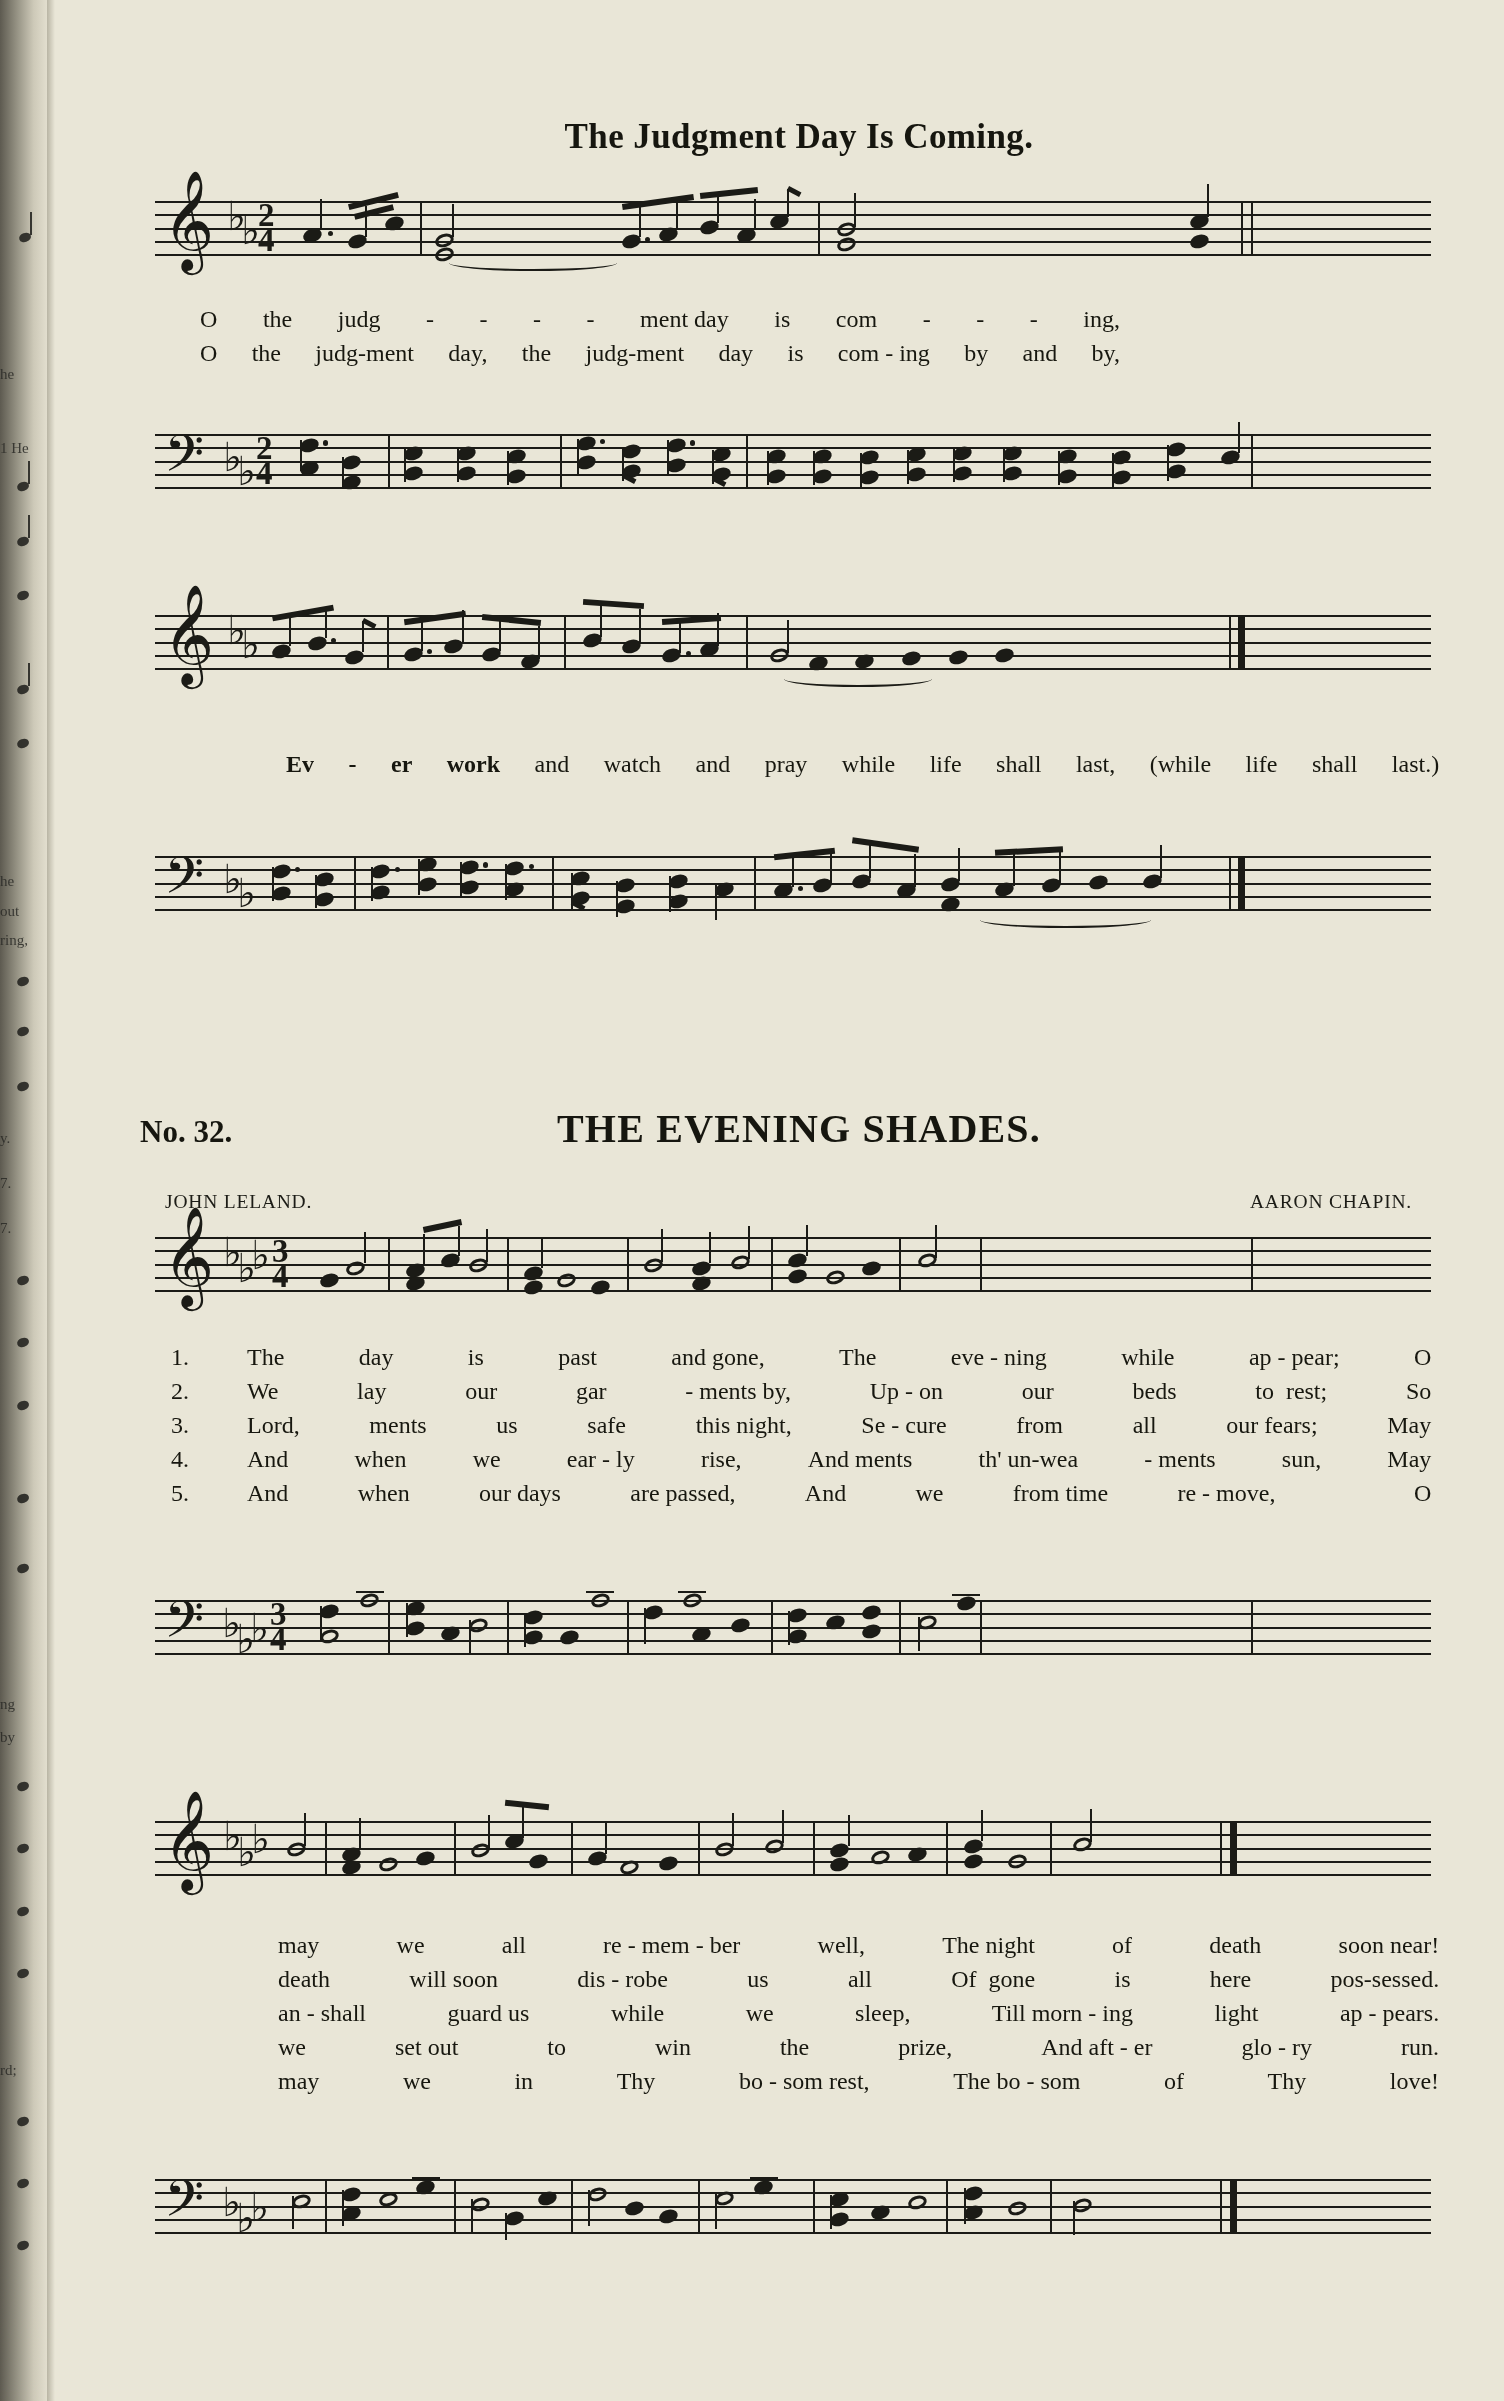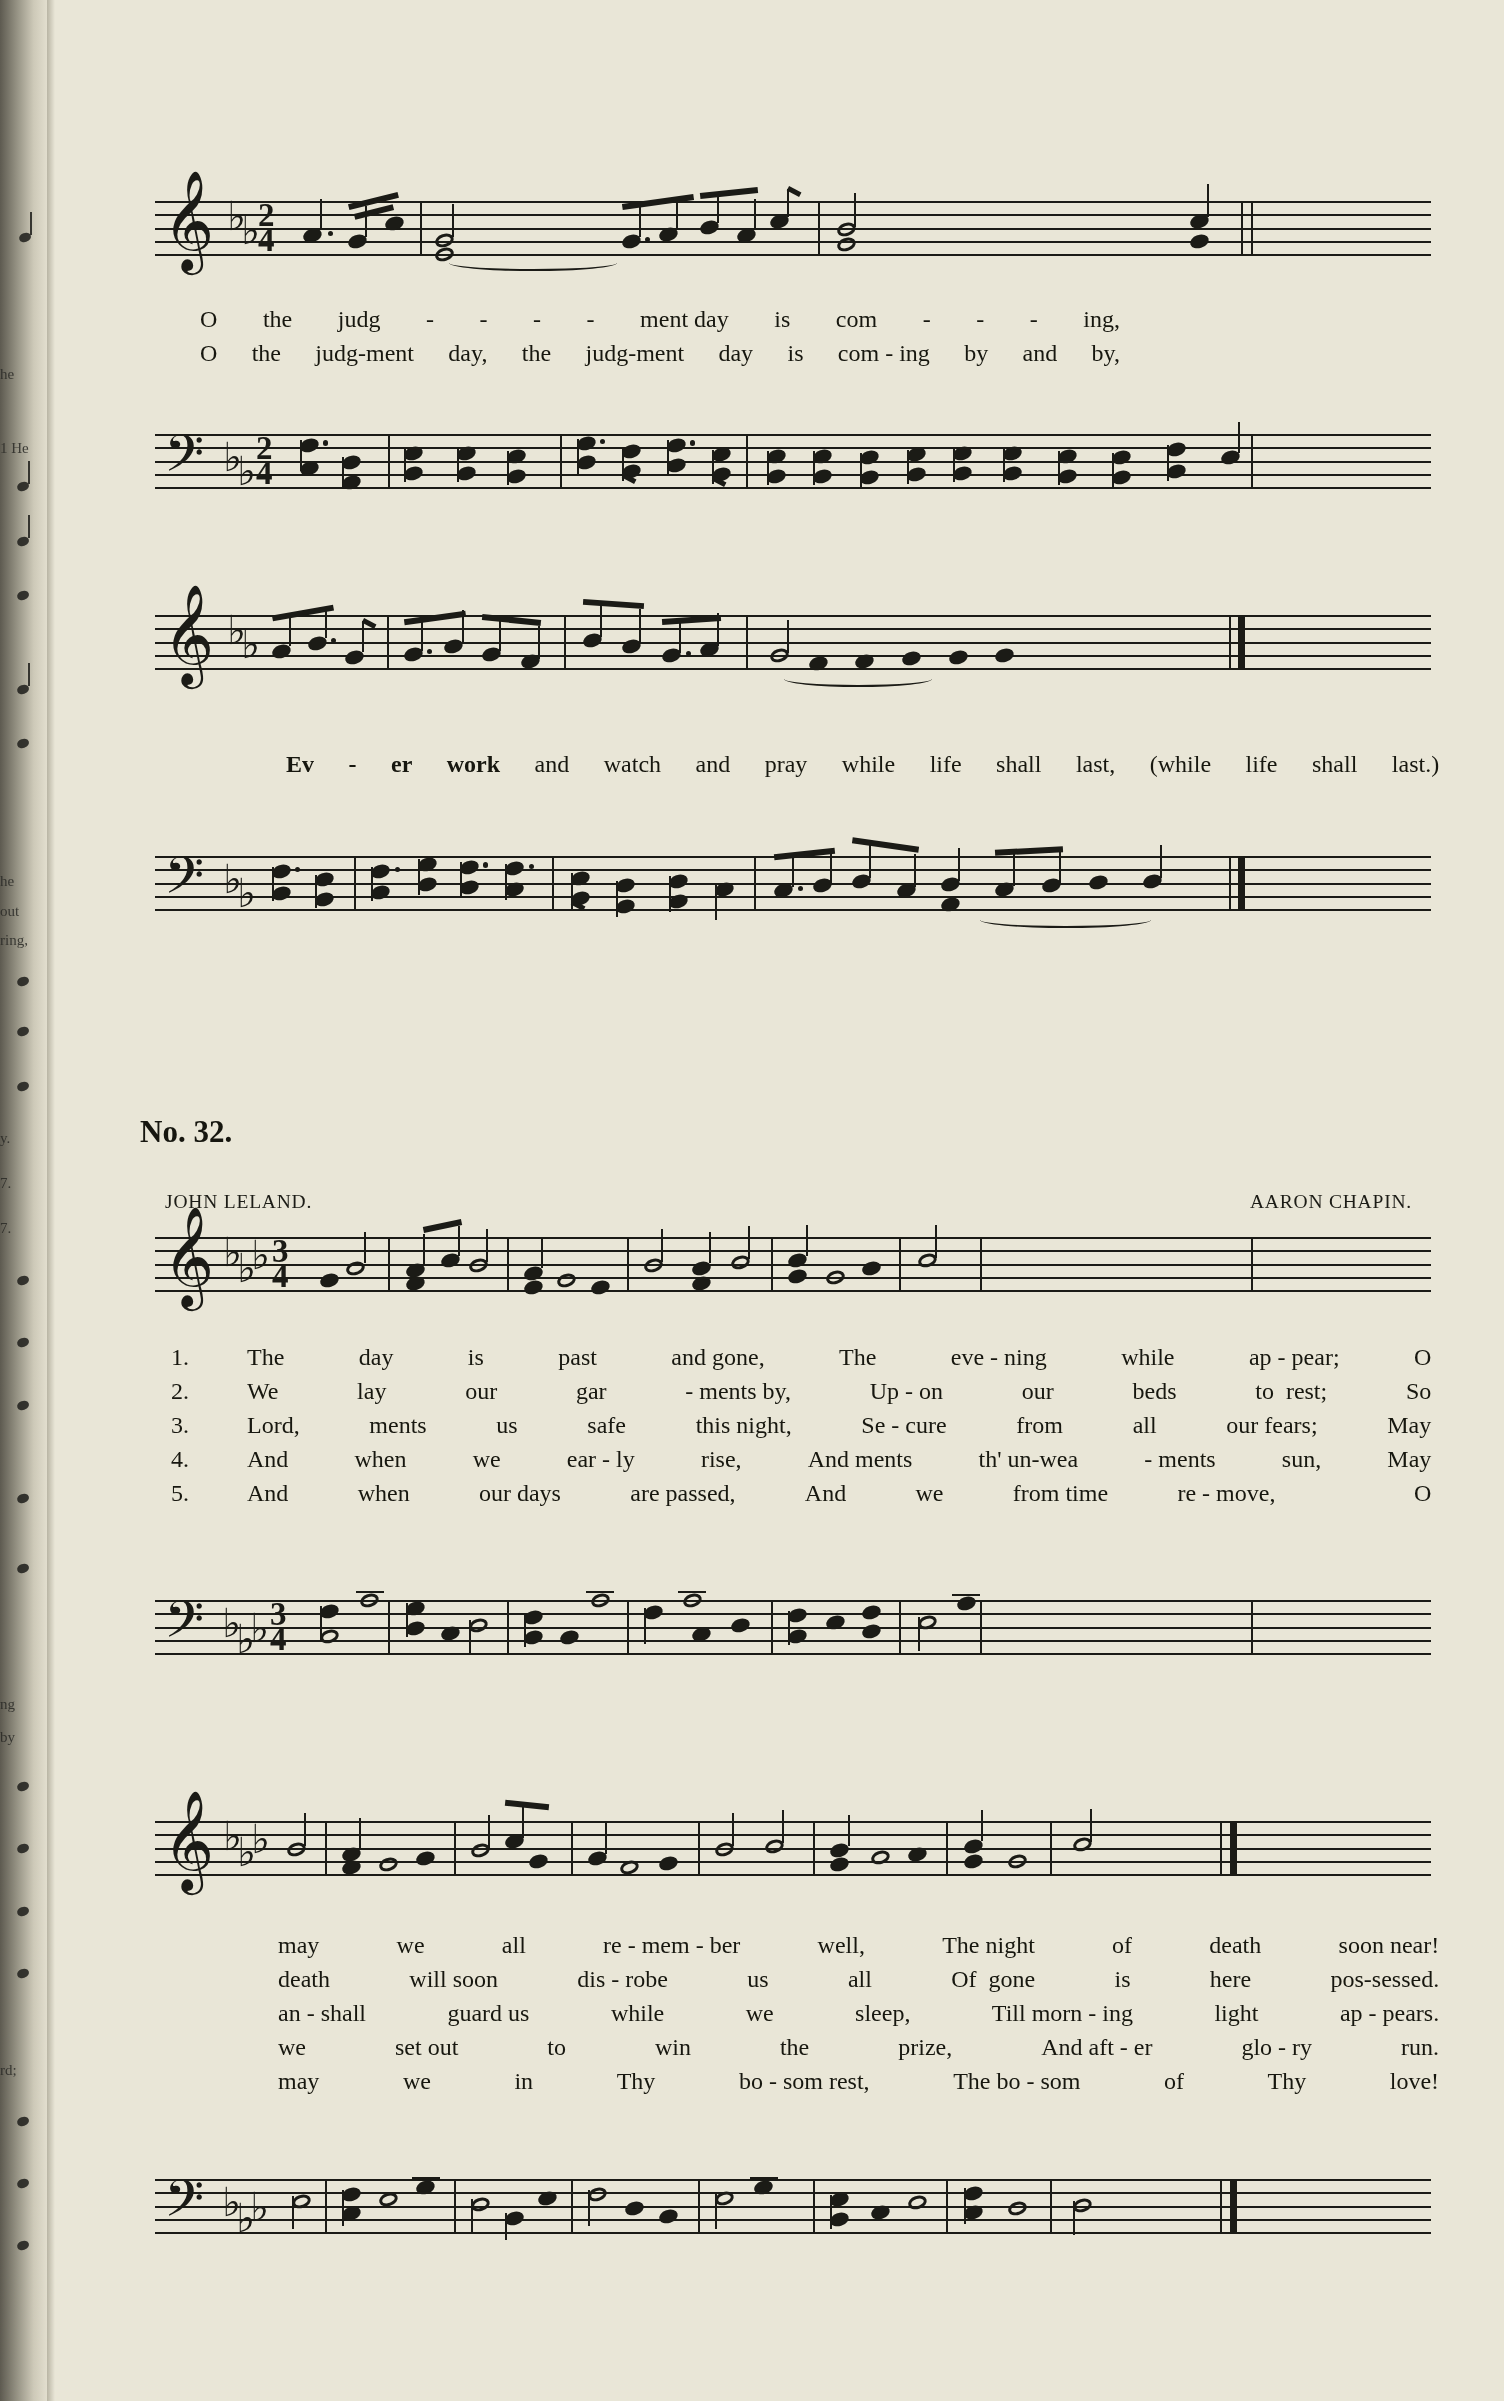--- a/index.html
+++ b/index.html
@@ -285,20 +285,21 @@
     <div class="prev-note" style="left:17px; top:1907px;"></div>
     <div class="prev-note" style="left:17px; top:1969px;"></div>
     <div class="prev-frag" style="left:0px; top:2062px;">rd;</div>
     <div class="prev-note" style="left:17px; top:2117px;"></div>
     <div class="prev-note" style="left:17px; top:2179px;"></div>
     <div class="prev-note" style="left:17px; top:2241px;"></div>
   </div>
 
   <div id="content">
 
+    <div class="title-main hymn1-title">The Judgment Day Is Coming.</div>
 
     <div class="system" style="top:201px;">
       <div class="staff">
         <div class="line"></div>
           <div class="line"></div>
           <div class="line"></div>
           <div class="line"></div>
           <div class="line"></div>
       </div>
       <div class="clef treble" style="left:7.8px;">𝄞</div>
@@ -632,20 +633,21 @@
       <div class="beam" style="left:840px; top:-7.8px; width:68px; transform:rotate(-3deg);"></div>
       <div class="nh" style="left:934px; top:20px;"></div>
       <div class="tie" style="left:825px; top:56px; width:171px;"></div>
       <div class="nh" style="left:988px; top:18.7px;"></div>
       <div class="stem" style="left:1005px; top:-11px; height:33px;"></div>
       <div class="barline" style="left:1074px;"></div>
       <div class="barline thick" style="left:1083px;"></div>
     </div>
 
     <div class="hymn-no">No. 32.</div>
+    <div class="title-main hymn2-title">THE EVENING SHADES.</div>
     <div class="credit credit-left">JOHN LELAND.</div>
     <div class="credit credit-right">AARON CHAPIN.</div>
 
     <div class="system" style="top:1237px;">
       <div class="staff">
         <div class="line"></div>
           <div class="line"></div>
           <div class="line"></div>
           <div class="line"></div>
           <div class="line"></div>

